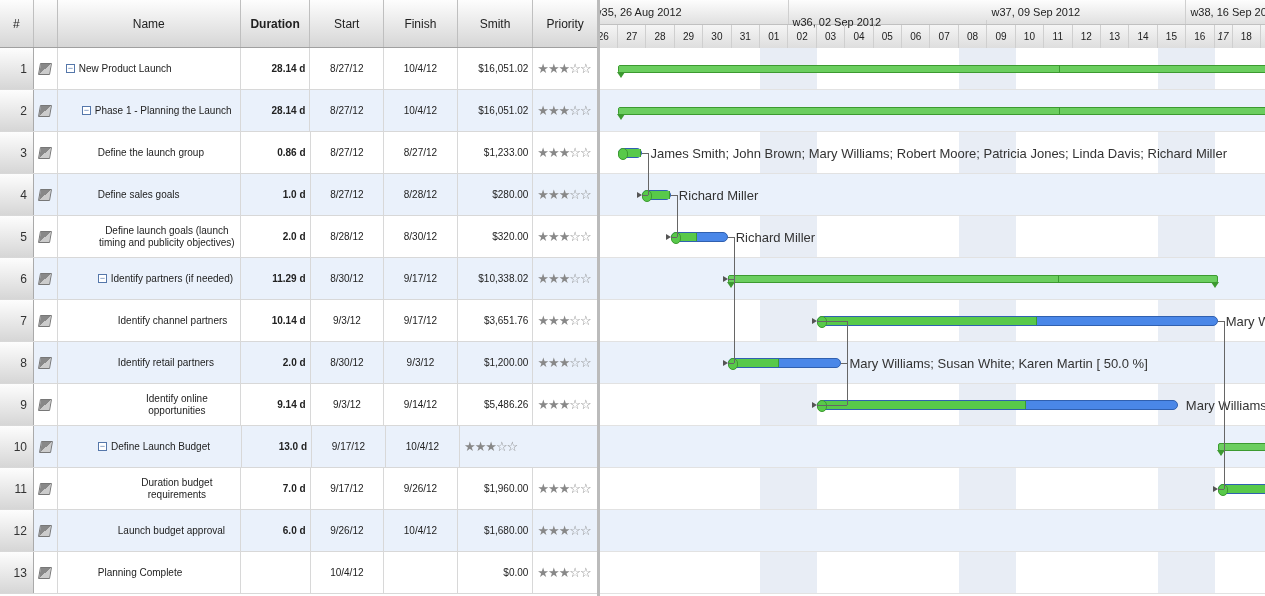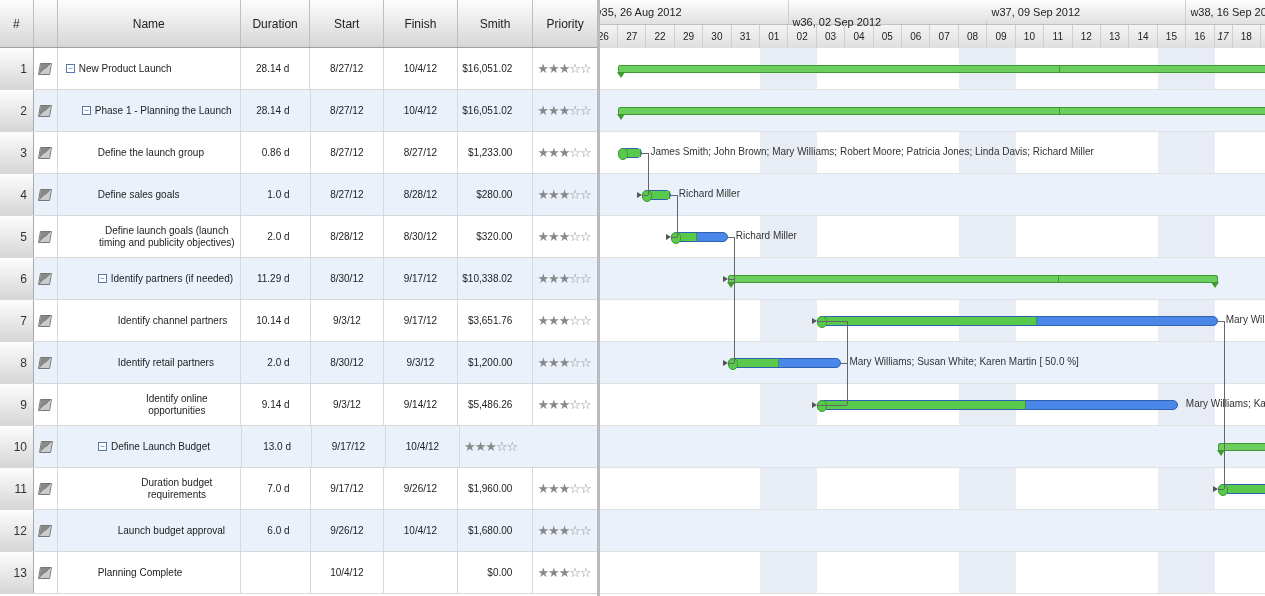--- a/index.html
+++ b/index.html
@@ -34,21 +34,21 @@
   border-right: 1px solid #bfbfbf;
   display: flex;
   align-items: center;
   justify-content: center;
   font-size: 12px;
   color: #222;
 }
 .col-num   { width: 34px; justify-content: center; }
 .col-flag  { width: 24px; }
 .col-name  { width: 184px; }
-.col-dur   { width: 70px; }
+.col-dur   { width: 70px; font-weight: bold; }
 .col-start { width: 74px; }
 .col-finish{ width: 74px; }
 .col-cost  { width: 76px; }
 .col-prio  { width: 64px; border-right: none !important; }
 
 .grid-body { }
 .grow {
   display: flex;
   height: 42px;
   border-bottom: 1px solid #d8d8d8;
@@ -93,21 +93,21 @@
 .outline-toggle {
   width: 9px; height: 9px;
   border: 1px solid #5577aa;
   display: flex; align-items: center; justify-content: center;
   font-size: 9px; line-height: 7px;
   color: #5577aa;
   flex-shrink: 0;
   margin-top: 1px;
   background: #fff;
 }
-.gcell.col-dur, .gcell.col-cost { justify-content: flex-end; padding-right: 20px; }
+.gcell.col-dur, .gcell.col-cost { justify-content: flex-end; padding-right: 4px; }
 .gcell.col-start, .gcell.col-finish { }
 .gcell.col-prio { justify-content: flex-start; padding-left: 4px; border-right: none; }
 .stars { color: #888; letter-spacing: -1px; font-size: 13px; white-space: nowrap; }
 
 
 .gantt-head {
   height: 48px;
   border-bottom: 1px solid #a0a0a0;
 }
 .gantt-weekrow, .gantt-dayrow { display: flex; height: 24px; }
@@ -176,21 +176,21 @@
   position:absolute;
   left:-1px; top:-1px;
   width:10px; height:12px;
   background:#58c94a;
   border:1px solid #3c9a30;
   border-radius:6px;
 }
 .bar-label {
   position:absolute;
   top: 14px;
-  font-size: 10px;
+  font-size: 13px;
   color: #333;
   white-space: nowrap;
 }
 .link {
   position:absolute;
   border: 0 solid #666;
   pointer-events:none;
 }
 .arrow {
   position:absolute;
@@ -461,21 +461,21 @@
     <div class="gantt-head">
       <div class="gantt-weekrow" id="weekrow">
           <div class="wcell" style="width: 198.94px; margin-left: -10.42px;">w35, 26 Aug 2012</div>
           <div class="wcell" style="width: 198.94px; margin-top: 20px;">w36, 02 Sep 2012</div>
           <div class="wcell" style="width: 198.94px;">w37, 09 Sep 2012</div>
           <div class="wcell" style="width: 198.94px;">w38, 16 Sep 2012</div>
         </div>
       <div class="gantt-dayrow" id="dayrow">
           <div class="dcell" style="width: 28.42px; margin-left: -10.42px;">26</div>
           <div class="dcell" style="width: 28.42px;">27</div>
-          <div class="dcell" style="width: 28.42px;">22</div>
+          <div class="dcell" style="width: 28.42px;">28</div>
           <div class="dcell" style="width: 28.42px;">29</div>
           <div class="dcell" style="width: 28.42px;">30</div>
           <div class="dcell" style="width: 28.42px;">31</div>
           <div class="dcell" style="width: 28.42px;">01</div>
           <div class="dcell" style="width: 28.42px;">02</div>
           <div class="dcell" style="width: 28.42px;">03</div>
           <div class="dcell" style="width: 28.42px;">04</div>
           <div class="dcell" style="width: 28.42px;">05</div>
           <div class="dcell" style="width: 28.42px;">06</div>
           <div class="dcell" style="width: 28.42px; text-align: right;">07</div>

